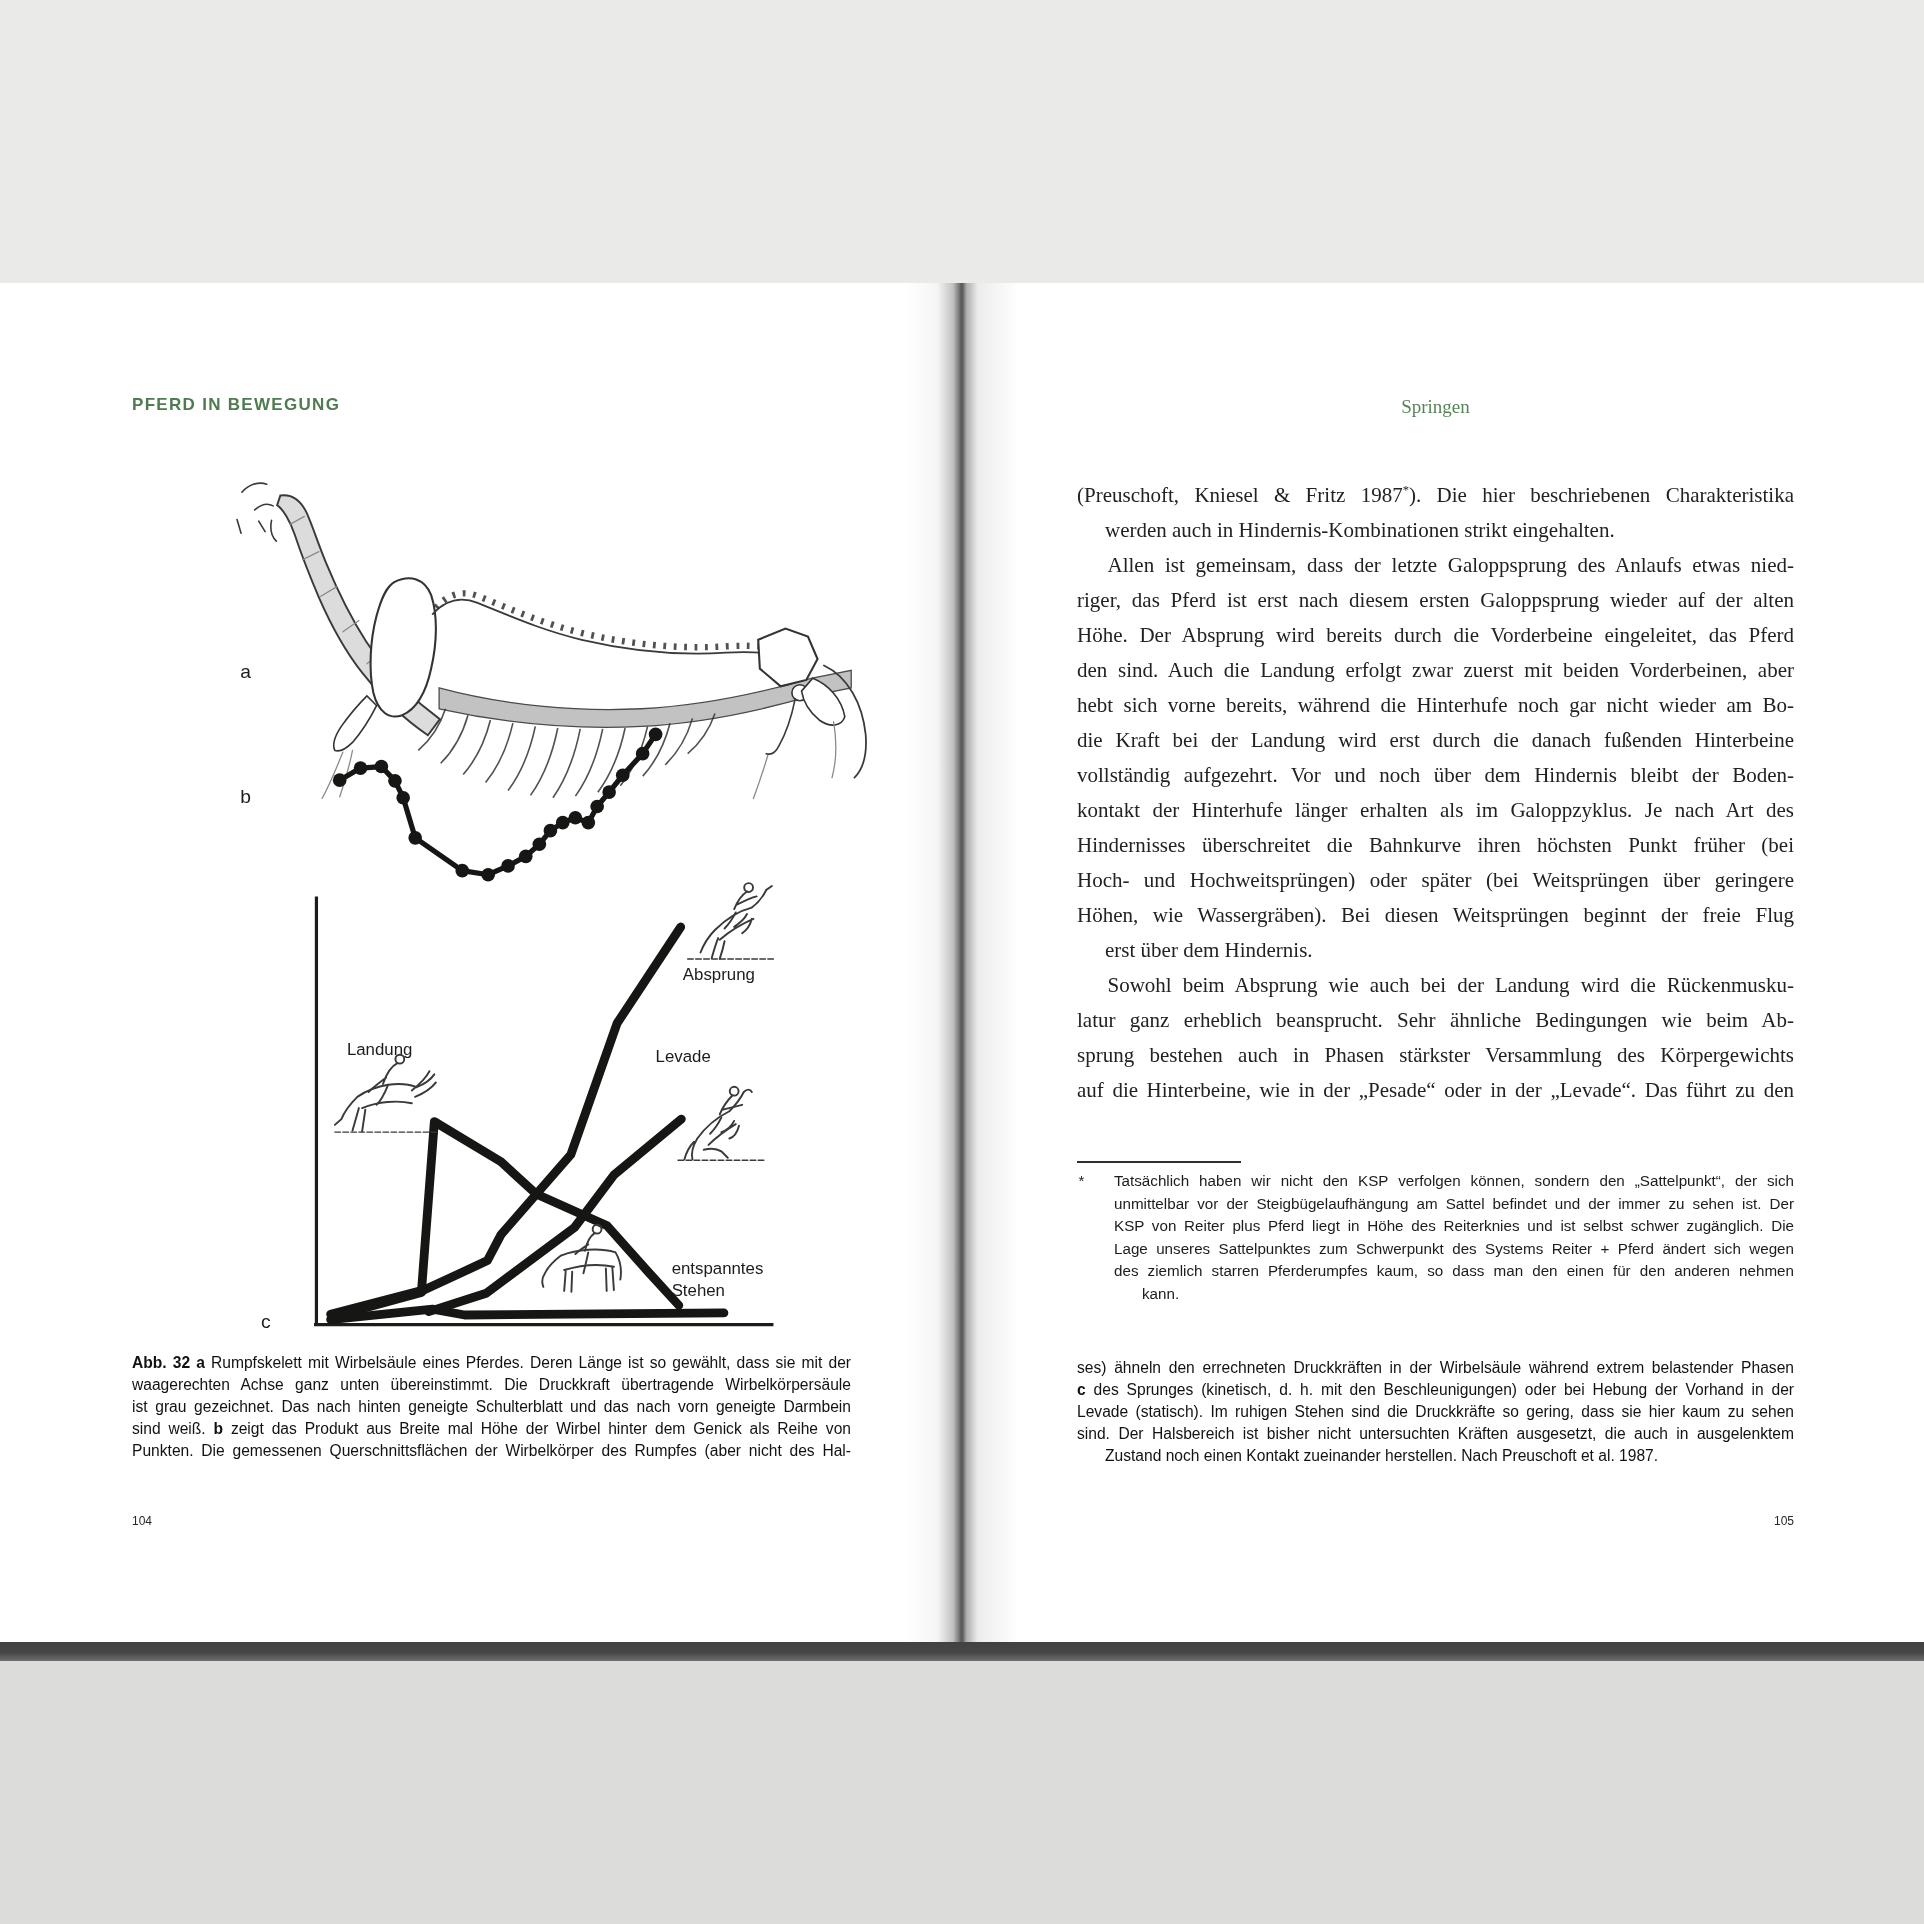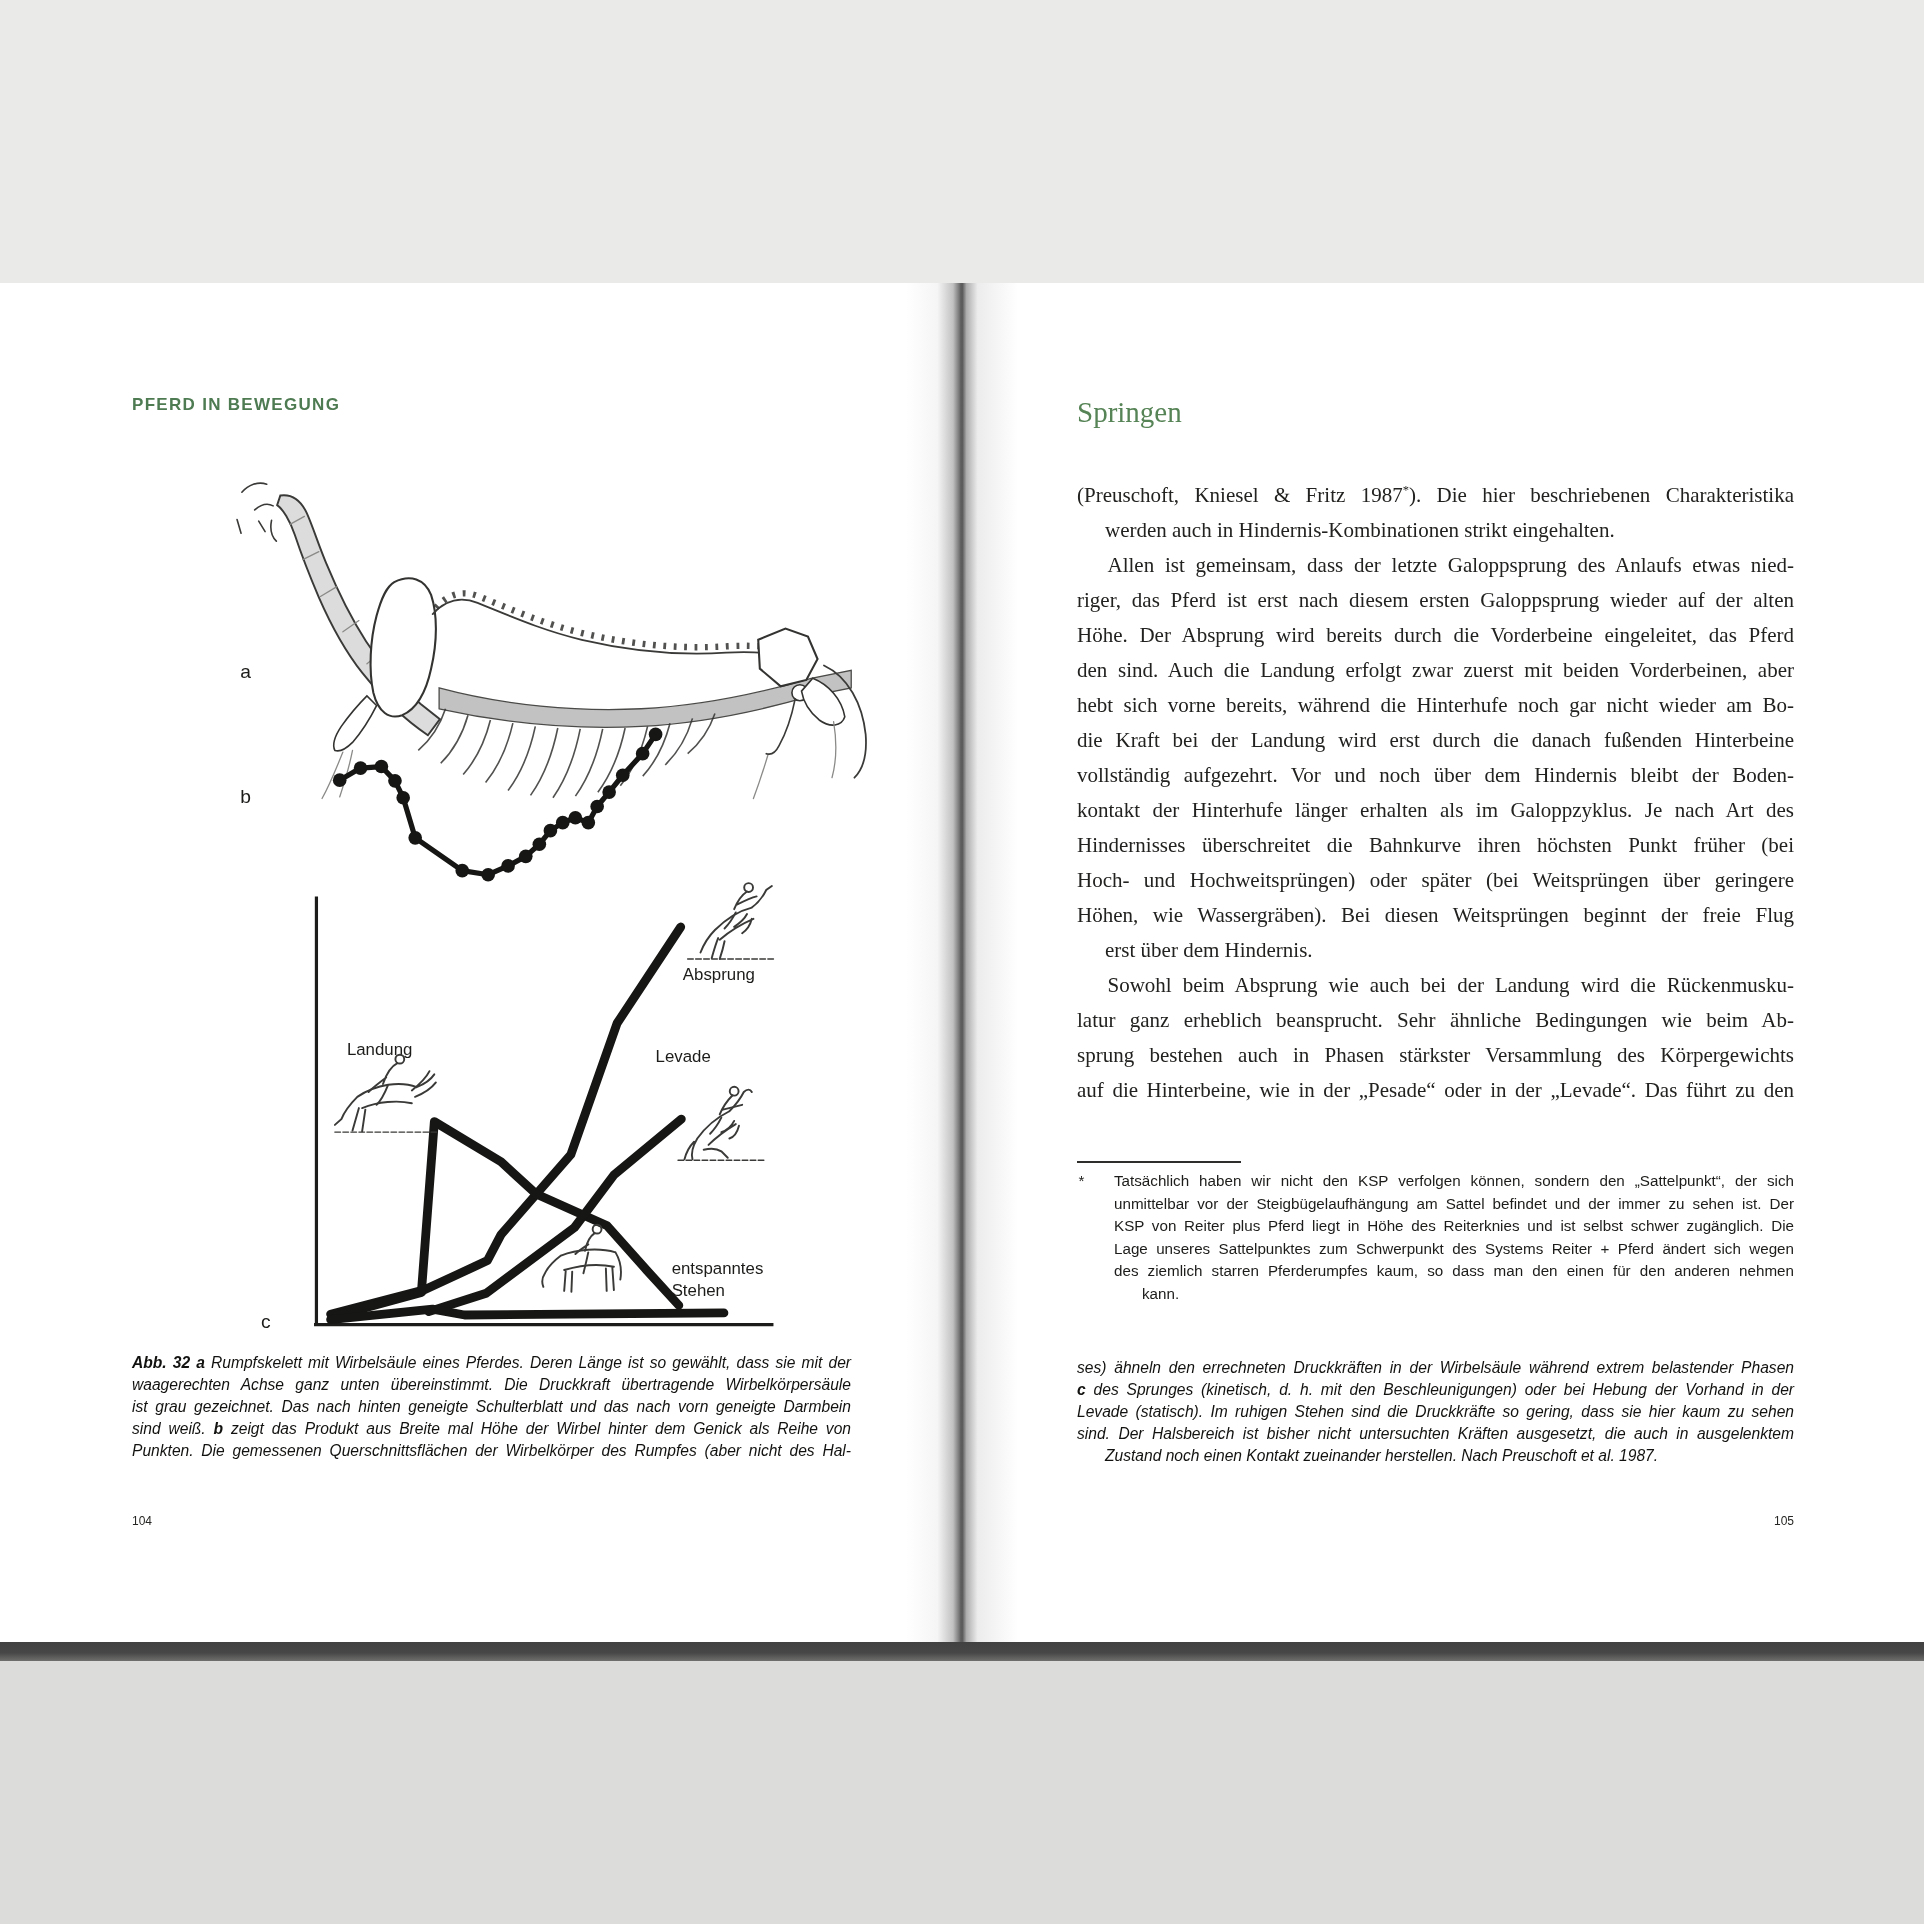--- a/index.html
+++ b/index.html
@@ -12,40 +12,40 @@
   .gutter{position:absolute;left:906px;top:283px;width:112px;height:1359px;pointer-events:none;
     background:linear-gradient(to right,
       rgba(60,60,60,0) 0%, rgba(60,60,60,0.05) 28%, rgba(50,50,50,0.30) 42%,
       rgba(35,35,35,0.62) 47.5%, rgba(30,30,30,0.72) 49%, rgba(30,30,30,0.72) 50.5%,
       rgba(50,50,50,0.40) 54%, rgba(70,70,70,0.10) 64%, rgba(70,70,70,0) 100%);}
   .book-edge{position:absolute;left:0;top:1642px;width:1925px;height:42px;
     background:linear-gradient(to bottom,#414141 0%,#474747 26%,#7d7d7b 52%,#c9c9c7 76%,#e3e3e1 100%);}
 
   .hdr-left{position:absolute;left:132px;top:395px;font-size:17px;letter-spacing:1.3px;
     color:#4e7b52;font-weight:bold;}
-  .hdr-right{position:absolute;left:1077px;top:396px;width:717px;text-align:left;
-    font-family:"Liberation Serif",serif;font-size:29px;color:#578457;}
+  .hdr-right{position:absolute;left:1077px;top:396px;width:717px;text-align:center;
+    font-family:"Liberation Serif",serif;font-size:19px;color:#578457;}
 
   .body-text{position:absolute;left:1077px;top:478px;width:717px;
     font-family:"Liberation Serif",serif;font-size:21px;color:#222220;}
   .body-text .line{line-height:35px;height:35px;white-space:nowrap;}
 
   .line{text-align:justify;text-align-last:justify;}
   .line.last{text-align-last:left;margin-left:28px;}
   .line.ind{padding-left:30.5px;}
   .bd{font-weight:bold;}
   .sup{vertical-align:super;font-size:60%;line-height:0;}
 
   .fn-rule{position:absolute;left:1077px;top:1161px;width:164px;height:2.4px;background:#2e2e2c;}
   .footnote{position:absolute;left:1077px;top:1170px;width:717px;font-size:15.2px;color:#1c1c1a;}
   .footnote .line{line-height:22.5px;height:22.5px;padding-left:37px;white-space:nowrap;}
   .fn-marker{position:absolute;left:1.6px;top:0;font-size:15.2px;line-height:22.5px;}
 
   .caption{font-size:15.6px;color:#121210;}
-  .caption .line{line-height:22px;height:22px;white-space:nowrap;font-style:italic;}
+  .caption .line{line-height:22px;height:22px;white-space:nowrap;}
   .cap-left{position:absolute;left:132px;top:1352px;width:719px;}
   .cap-right{position:absolute;left:1077px;top:1357px;width:717px;}
 
   .pagenum{position:absolute;font-size:12px;color:#262624;}
   .pn-left{left:132px;top:1514px;}
   .pn-right{left:1077px;top:1514px;width:717px;text-align:right;}
 
   .figure-svg{position:absolute;left:192px;top:461px;width:754px;height:890px;}
   svg text{font-family:"Liberation Sans",sans-serif;fill:#1c1c1a;}
   .sk{stroke:#3a3a38;fill:none;stroke-linecap:round;}

